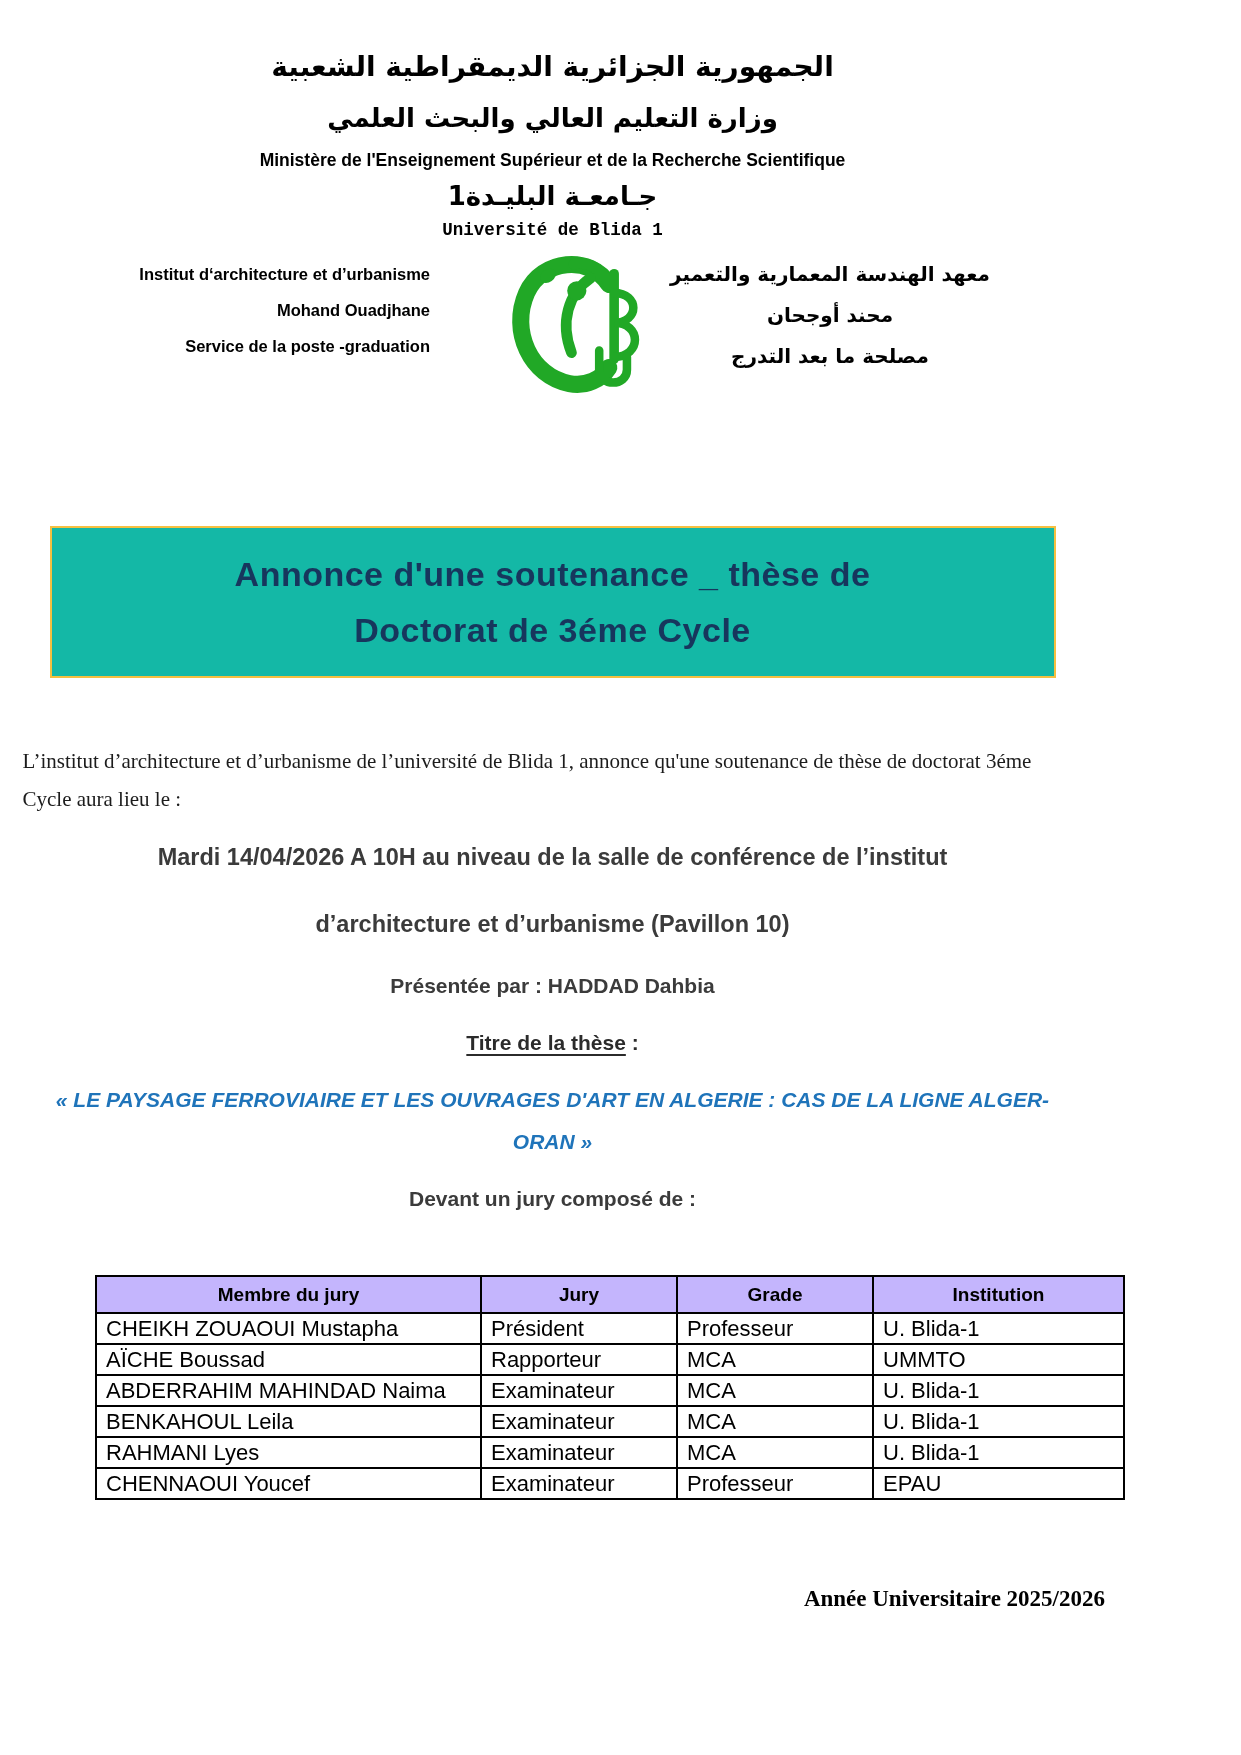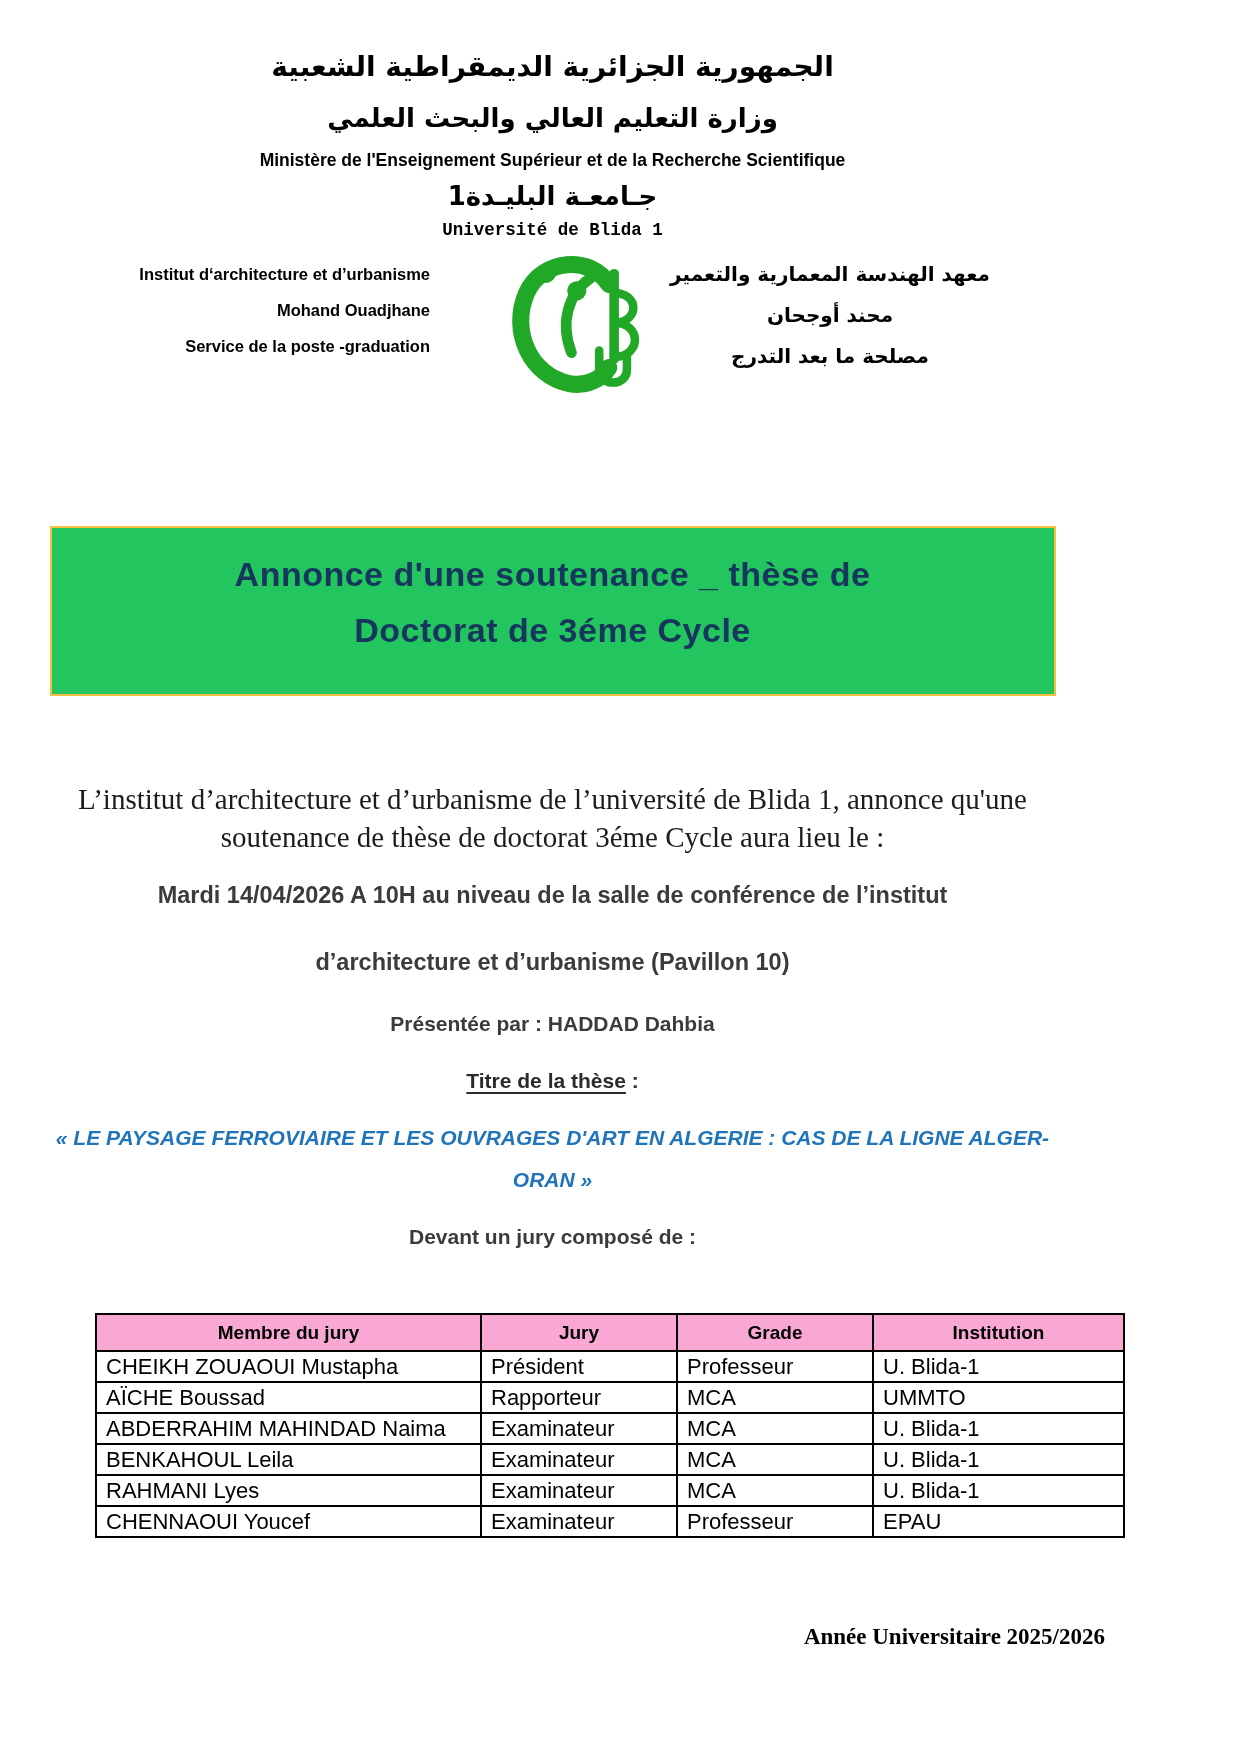--- a/index.html
+++ b/index.html
@@ -25,35 +25,35 @@
   .info-row { position:relative; height:160px; margin-top:6px; }
   .inst-block { position:absolute; left:100px; top:8px; width:330px; text-align:right; }
   .inst-block div { font-size:16.5px; font-weight:bold; line-height:36px; color:#000; }
   .logo-wrap { position:absolute; left:505px; top:-2px; width:150px; height:160px; }
   .ar-block { position:absolute; right:90px; top:6px; width:370px; text-align:center; }
   .ar-block div { font-size:20px; line-height:41px; font-weight:bold; }
 
   
   .banner {
     width:1006px; margin:118px auto 0;
-    background:#22c55e;
+    background:#14b8a6;
     border:2px solid #F5C040;
     text-align:center;
-    padding:18px 10px 36px;
+    padding:18px 10px 18px;
   }
   .banner div {
     color:#17365D; font-weight:bold; font-size:34px; line-height:56px;
     letter-spacing:0.5px;
   }
 
   
   .intro {
-    margin:84px auto 0; width:1060px; text-align:center;
+    margin:64px auto 0; width:1060px; 
     font-family:"Liberation Serif", serif;
-    font-size:29px; line-height:38px; color:#1c1c1c;
+    font-size:21px; line-height:38px; color:#1c1c1c;
   }
   .venue-1 { margin-top:26px; text-align:center; font-size:23.5px; font-weight:bold; color:#3b3b3b; }
   .venue-2 { margin-top:40px; text-align:center; font-size:23.5px; font-weight:bold; color:#3b3b3b; }
   .presented { margin-top:36px; text-align:center; font-size:21px; font-weight:bold; color:#3b3b3b; }
   .presented .u { text-underline-offset:4px; }
   .title-label { margin-top:33px; text-align:center; font-size:21px; font-weight:bold; color:#2b2b2b; }
   .title-label .u { text-decoration:underline; text-underline-offset:4px; }
   .thesis {
     margin:24px auto 0; width:1020px; text-align:center;
     font-size:21px; font-weight:bold; font-style:italic;
@@ -62,21 +62,21 @@
   .jury-intro { margin-top:24px; text-align:center; font-size:21px; font-weight:bold; color:#3b3b3b; }
 
   
   table.jury {
     border-collapse:collapse; table-layout:fixed;
     margin-left:95px; margin-top:64px;
     width:1028px;
   }
   table.jury th, table.jury td { border:2px solid #000; }
   table.jury th {
-    background:#f9a8d4; font-size:19px; font-weight:bold;
+    background:#c4b5fd; font-size:19px; font-weight:bold;
     height:37px; text-align:center; color:#000;
   }
   table.jury td {
     font-size:22px; height:31px; padding-left:9px; color:#000;
     font-weight:normal;
   }
   .col-member { width:385px; }
   .col-jury { width:196px; }
   .col-grade { width:196px; }
   .col-inst { width:251px; }

